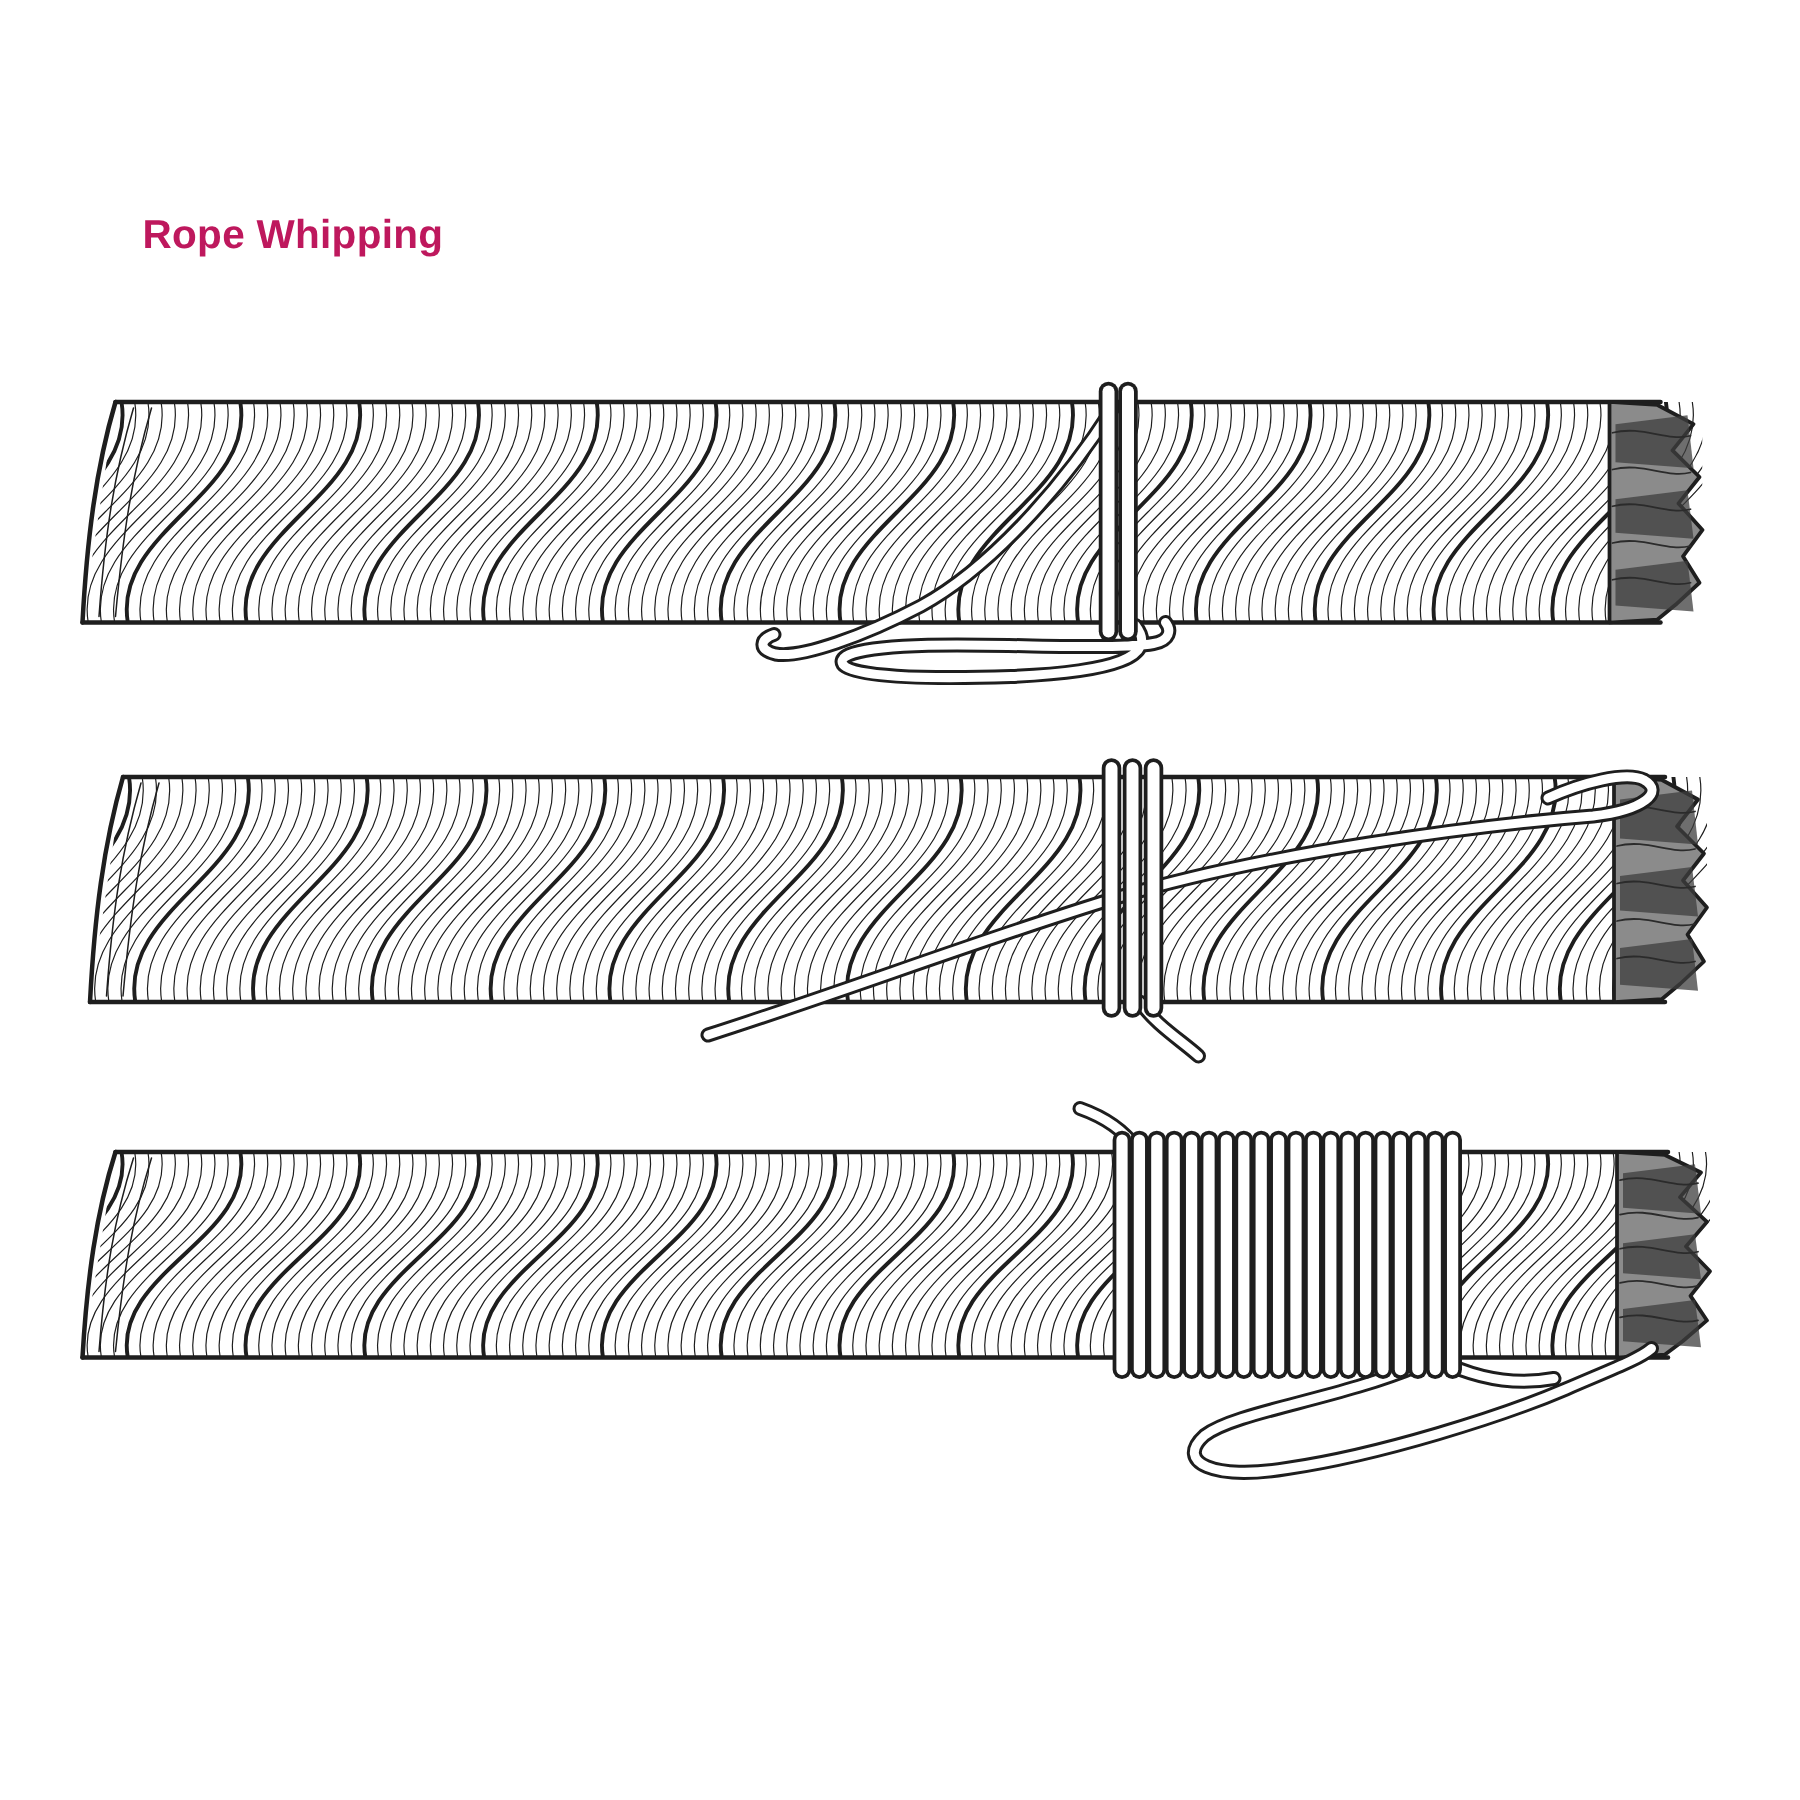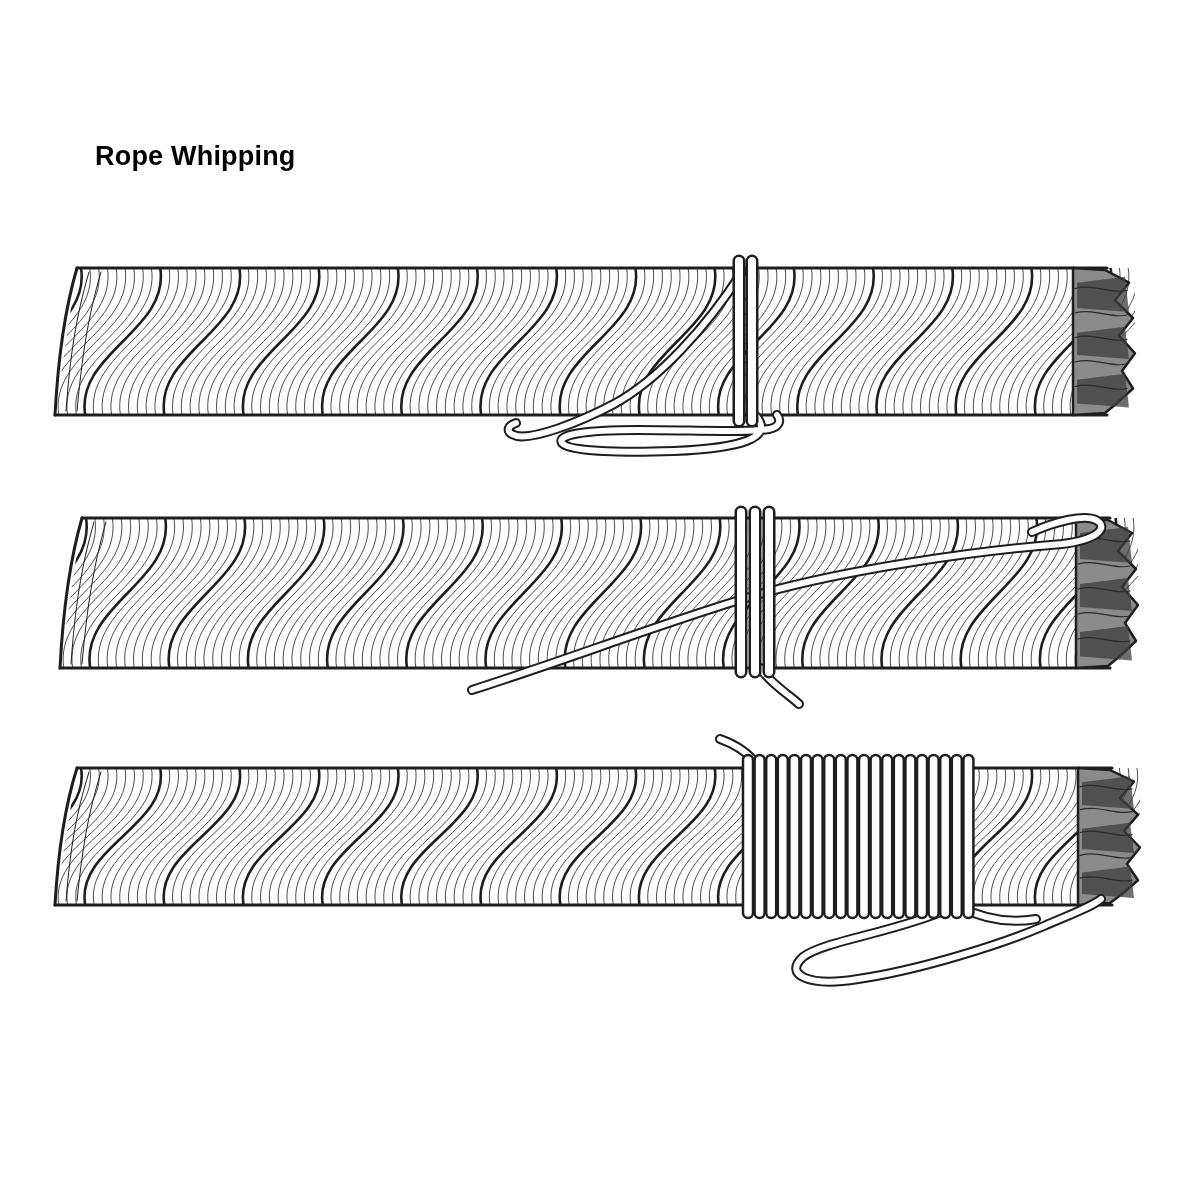--- a/index.html
+++ b/index.html
@@ -4,21 +4,21 @@
 <style>
   html,body{margin:0;padding:0;}
   body{
     width:1200px;height:1200px;background:#ffffff;
     font-family:"Liberation Sans", sans-serif;
     overflow:hidden;
   }
   .canvas{position:relative;width:1200px;height:1200px;background:#ffffff;}
   .figure-title{
     position:absolute;left:95px;top:141px;
-    font-size:27px;font-weight:600;color:#000000;letter-spacing:.2px;
+    font-size:27px;font-weight:600;color:#be185d;letter-spacing:.2px;
   }
   svg{position:absolute;left:0;top:0;}
 </style>
 </head>
 <body>
 
 <div class="canvas">
   <div class="figure-title">Rope Whipping</div>
   <svg id="art" width="1200" height="1200" viewBox="0 0 1200 1200">
       <g>

